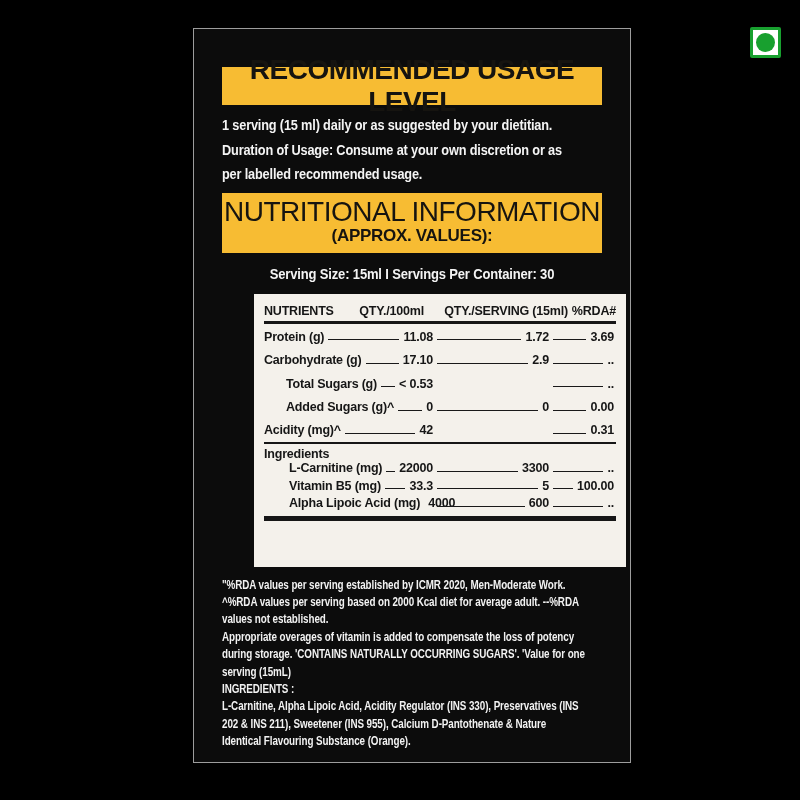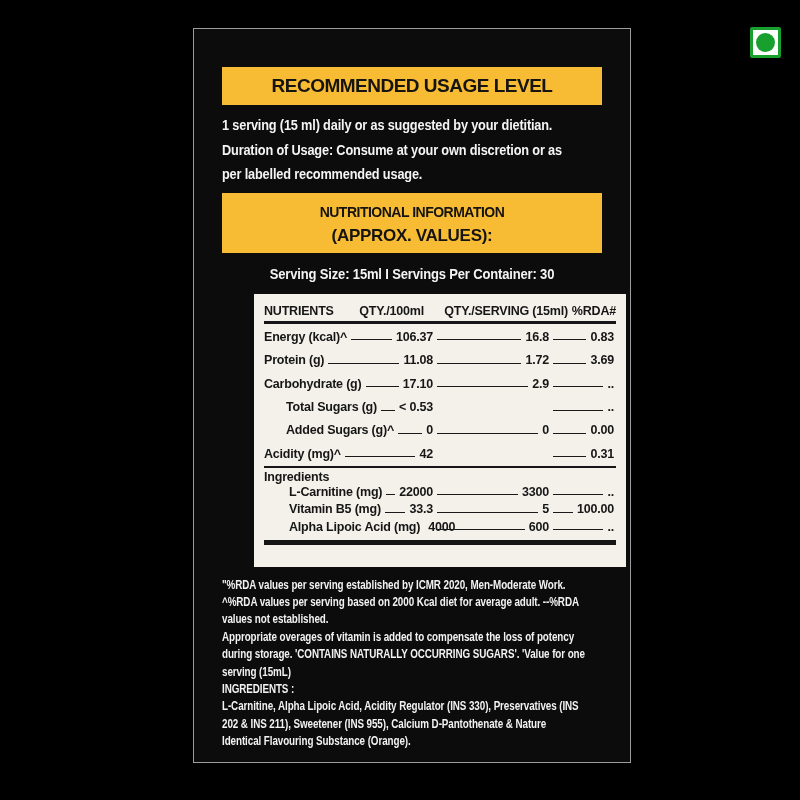--- a/index.html
+++ b/index.html
@@ -13,23 +13,23 @@
               display:flex; align-items:center; justify-content:center; }
   .veg-dot { width:19px; height:19px; border-radius:50%; background:#18A02F; }
 
   
   .panel { position:absolute; left:193px; top:28px; width:438px; height:735px;
            background:#0C0C0C; border:1px solid rgba(255,255,255,.6);
            padding:0 28px; }
 
   .banner { width:100%; background:#F7BC33; color:#161410; text-align:center;
             display:flex; flex-direction:column; align-items:center; justify-content:center; }
-  .banner-1 { margin-top:38px; height:38px; font-size:19px; font-weight:700; letter-spacing:-0.5px; }
+  .banner-1 { margin-top:38px; height:38px; font-size:28px; font-weight:700; letter-spacing:-0.5px; }
   .banner-2 { margin-top:6px; height:60px; }
-  .banner-2 .b2-l1 { font-size:14px; font-weight:700; letter-spacing:-0.5px; line-height:26px; }
+  .banner-2 .b2-l1 { font-size:28px; font-weight:400; letter-spacing:-0.5px; line-height:26px; }
   .banner-2 .b2-l2 { font-size:17px; font-weight:700; letter-spacing:-0.3px; line-height:21px; }
 
   .usage-text { margin-top:8px; color:#f4f4f4; font-size:15px; font-weight:700;
                 line-height:24.5px; white-space:pre; letter-spacing:-0.2px;
                 transform:scaleX(0.85); transform-origin:0 50%; }
 
   .serving-line { margin-top:12px; height:20px; color:#f4f4f4; text-align:center;
                   font-size:15.5px; font-weight:700; white-space:nowrap; letter-spacing:-0.2px;
                   transform:scaleX(0.84); transform-origin:50% 50%; }
 
@@ -90,35 +90,20 @@
 
     <div class="ntable">
       <div class="thead">
         <span class="th-0">NUTRIENTS</span>
         <span class="th-1">QTY./100ml</span>
         <span class="th-2">QTY./SERVING (15ml)</span>
         <span class="th-3">%RDA#</span>
       </div>
       <div class="rule-h"></div>
 
-      <div class="trow">
-        <div class="seg seg-0">
-            <span class="lbl">Energy (kcal)^</span>
-            <span class="ldr"></span>
-            <span class="val">106.37</span>
-          </div>
-        <div class="seg seg-1">
-            <span class="ldr"></span>
-            <span class="val">16.8</span>
-          </div>
-        <div class="seg seg-2">
-            <span class="ldr"></span>
-            <span class="val">0.83</span>
-          </div>
-      </div>
 
       <div class="trow">
         <div class="seg seg-0">
             <span class="lbl">Protein (g)</span>
             <span class="ldr"></span>
             <span class="val">11.08</span>
           </div>
         <div class="seg seg-1">
             <span class="ldr"></span>
             <span class="val">1.72</span>

